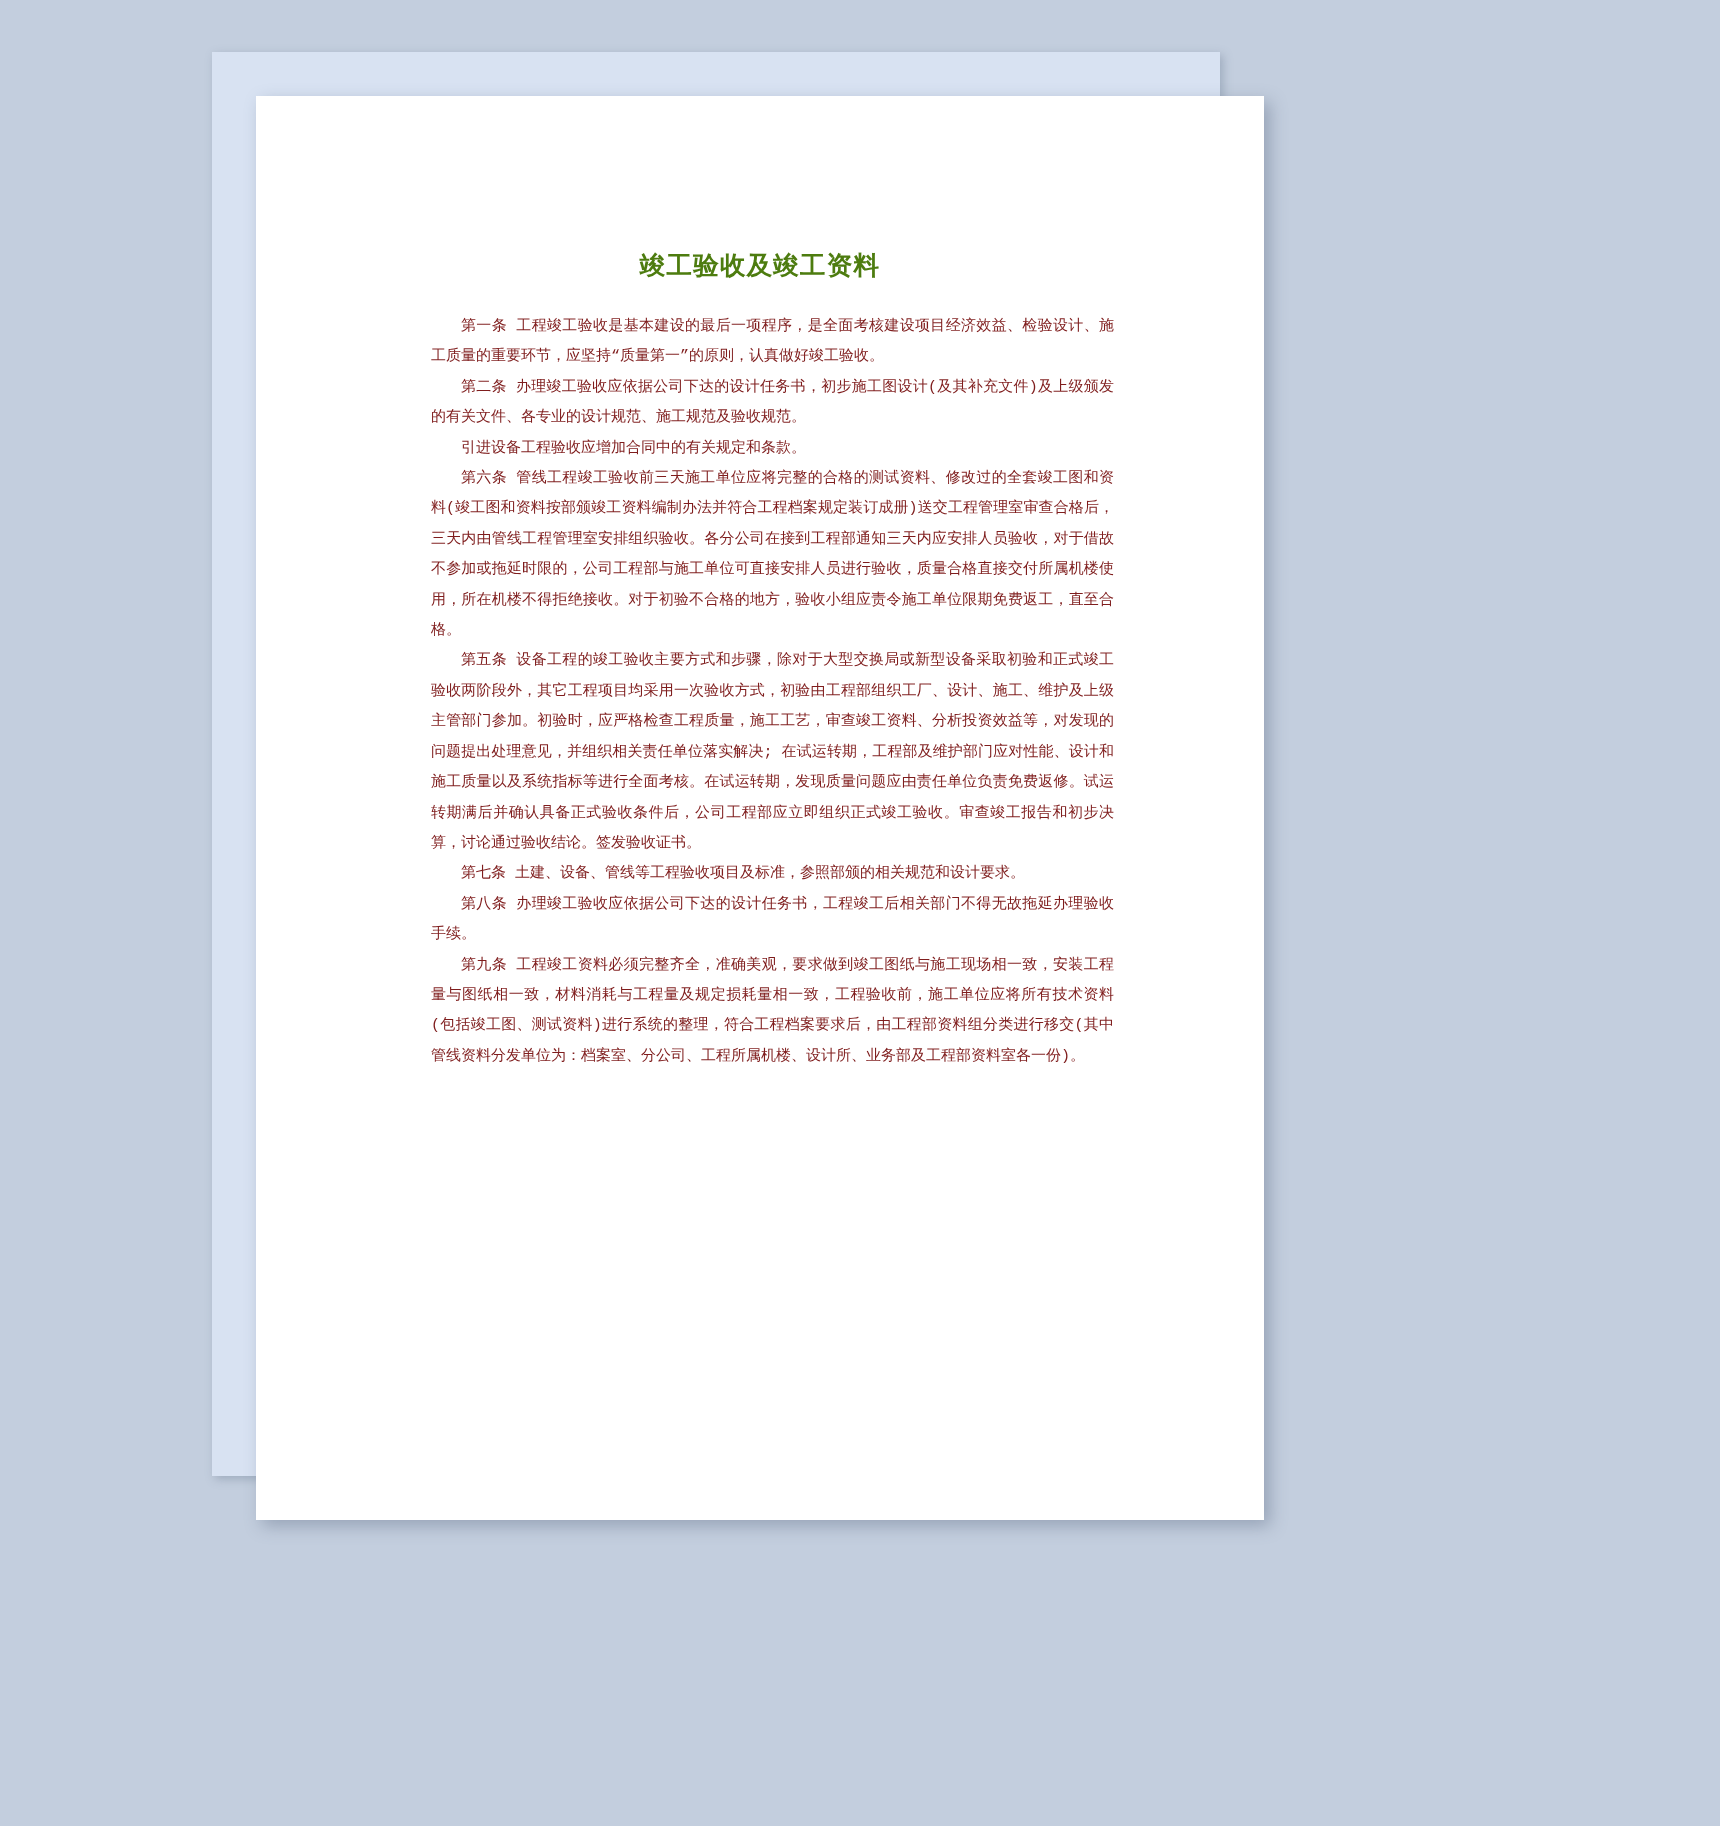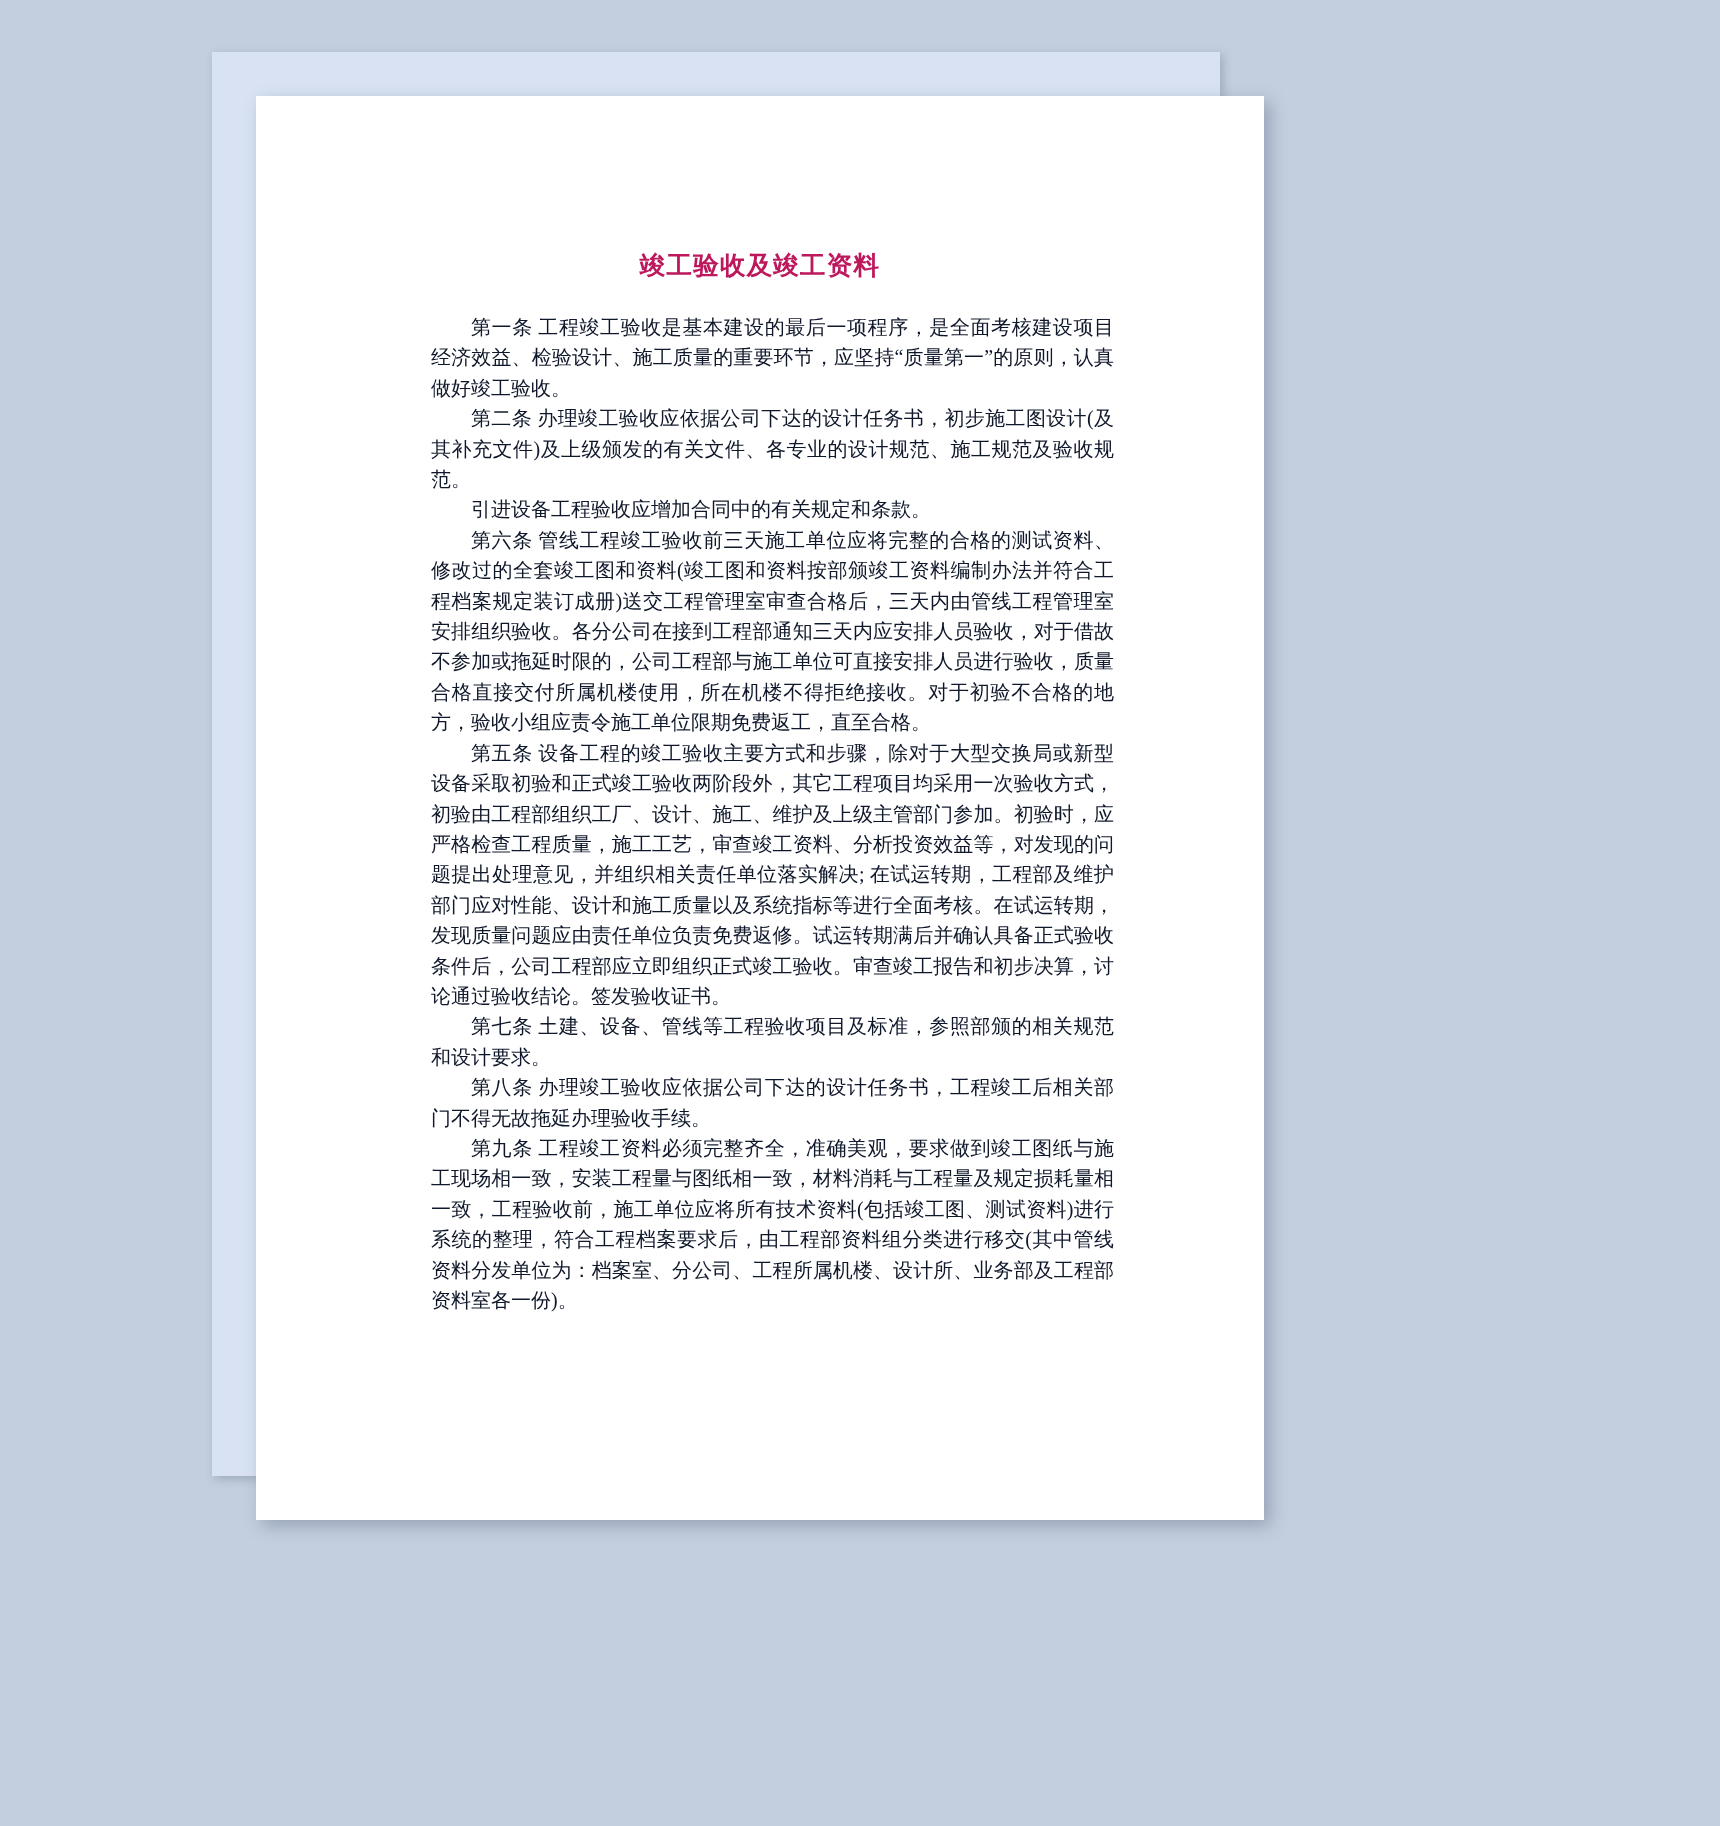--- a/index.html
+++ b/index.html
@@ -56,34 +56,35 @@
 
   #doc-title {
     position: absolute;
     left: 0;
     top: 152px;
     width: 1008px;
     text-align: center;
     font-size: 25.5px;
     font-weight: bold;
     letter-spacing: 1.2px;
-    color: #be185d;
+    color: #4d7c0f;
     font-family: "Liberation Serif", "DejaVu Serif", serif;
   }
 
   #body-text {
     position: absolute;
     left: 175px;
     top: 216px;
     width: 683px;
-    font-size: 20px;
+    font-size: 15px;
     line-height: 30.4px;
-    color: #0f172a;
+    color: #7f1d1d;
     text-align: justify;
     text-justify: inter-character;
+    font-family: Liberation Mono, monospace;
   }
 
   #body-text p {
     margin: 0;
     padding: 0;
     text-indent: 2em;
     text-align: justify;
     text-justify: inter-character;
     word-break: break-all;
   }

